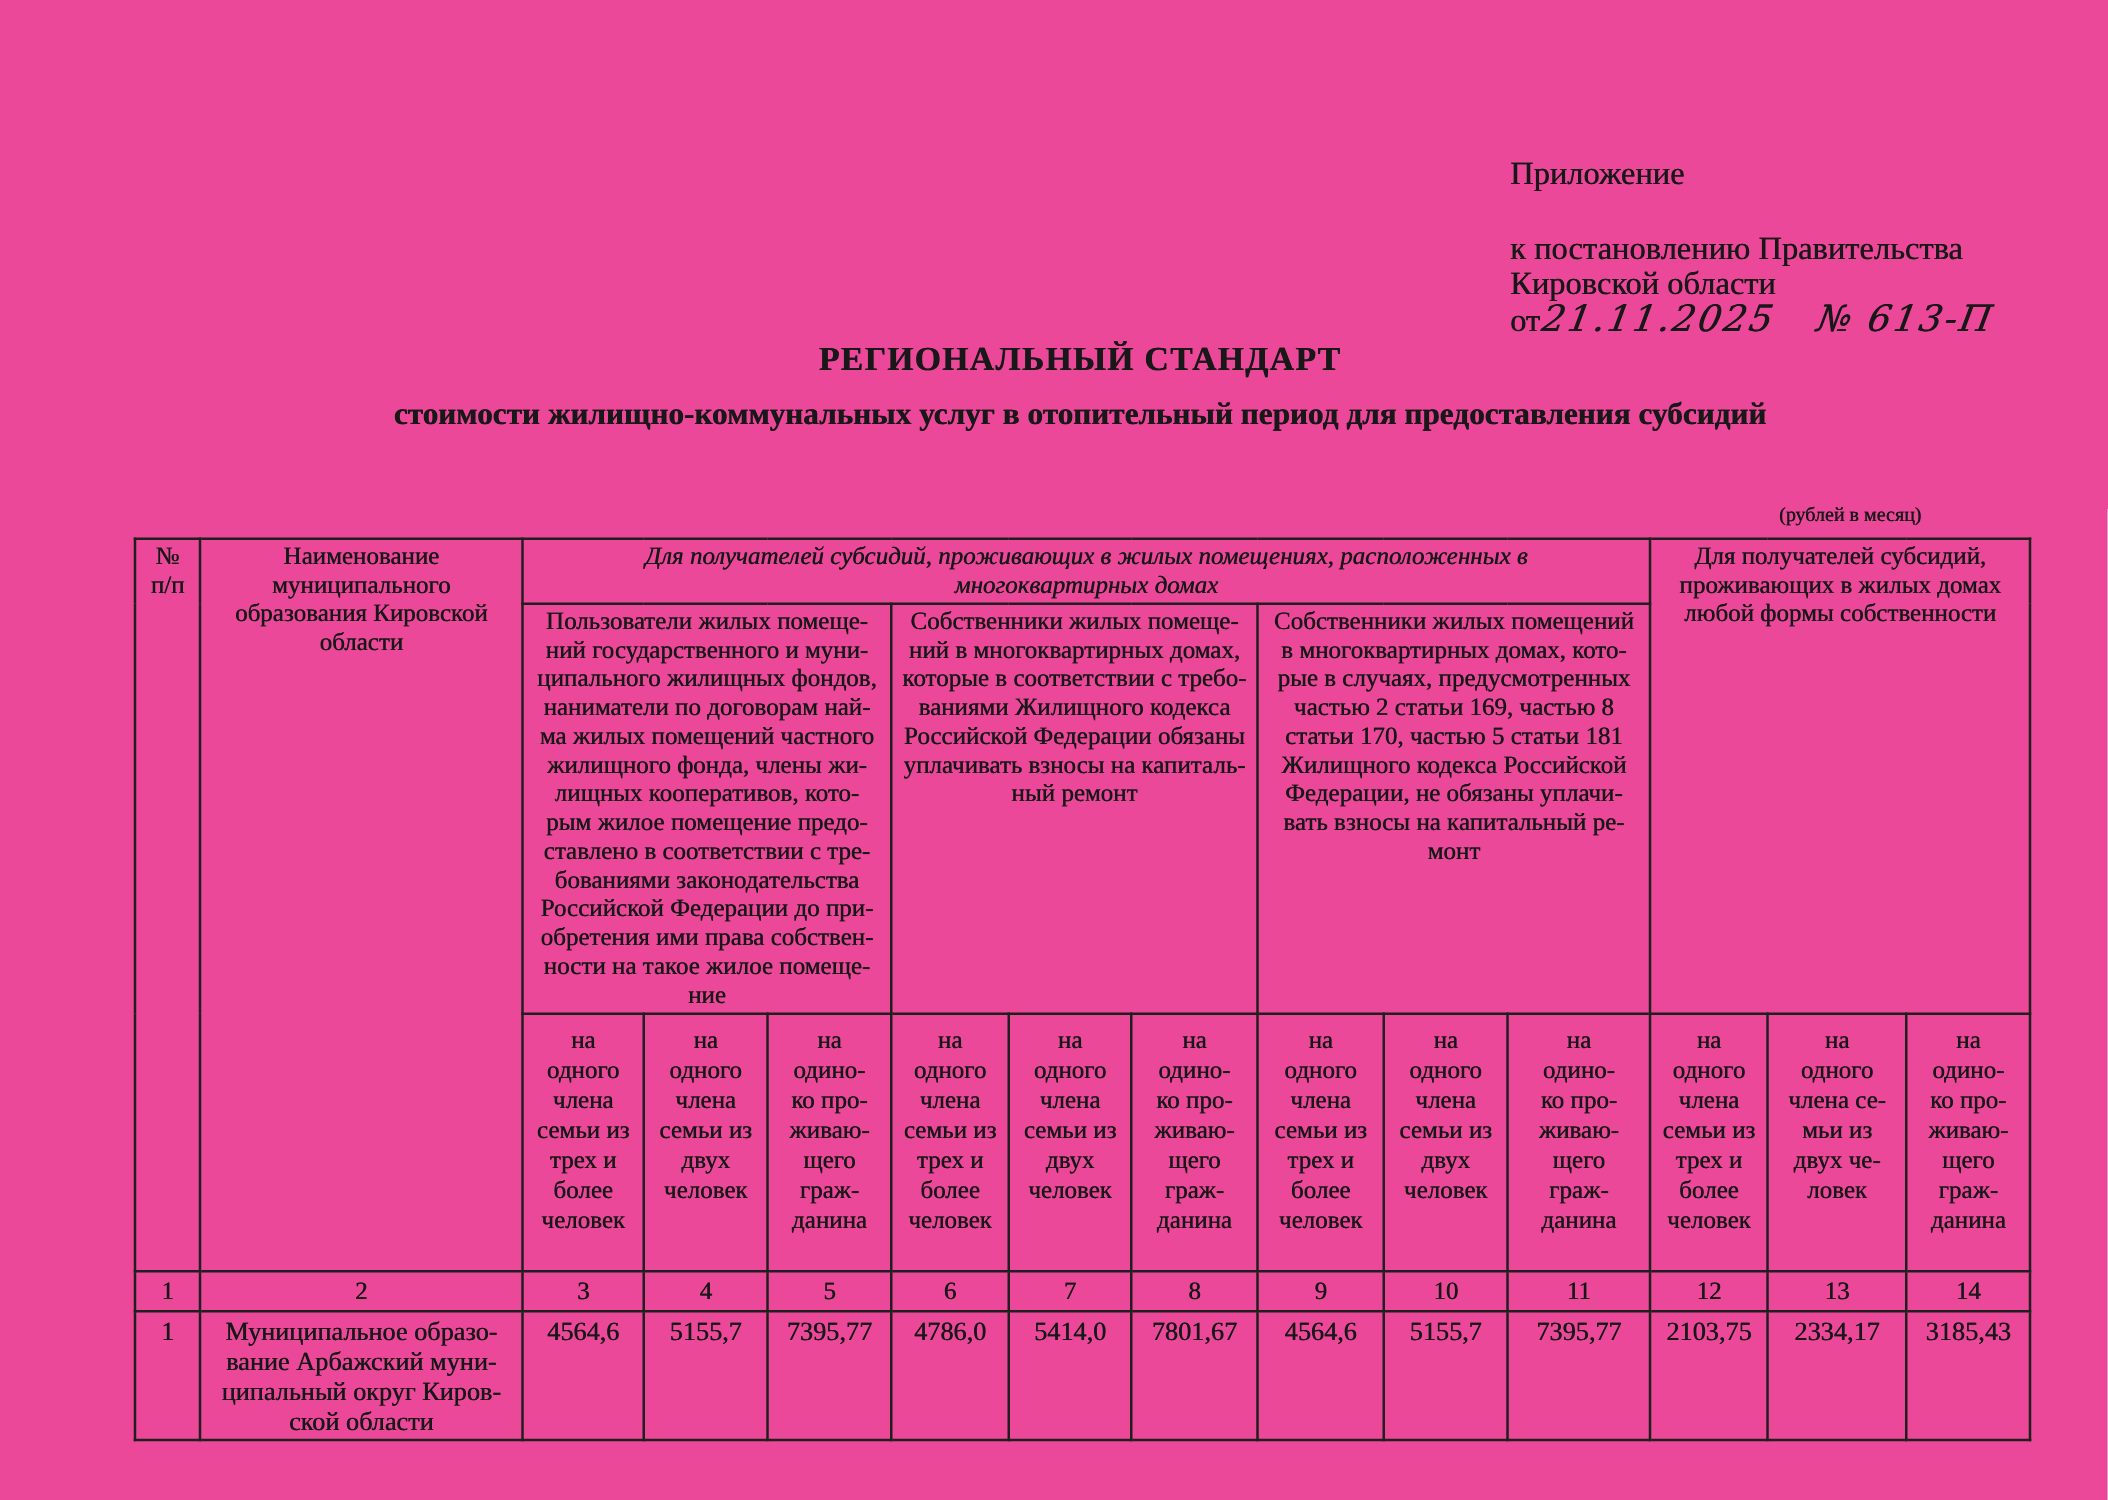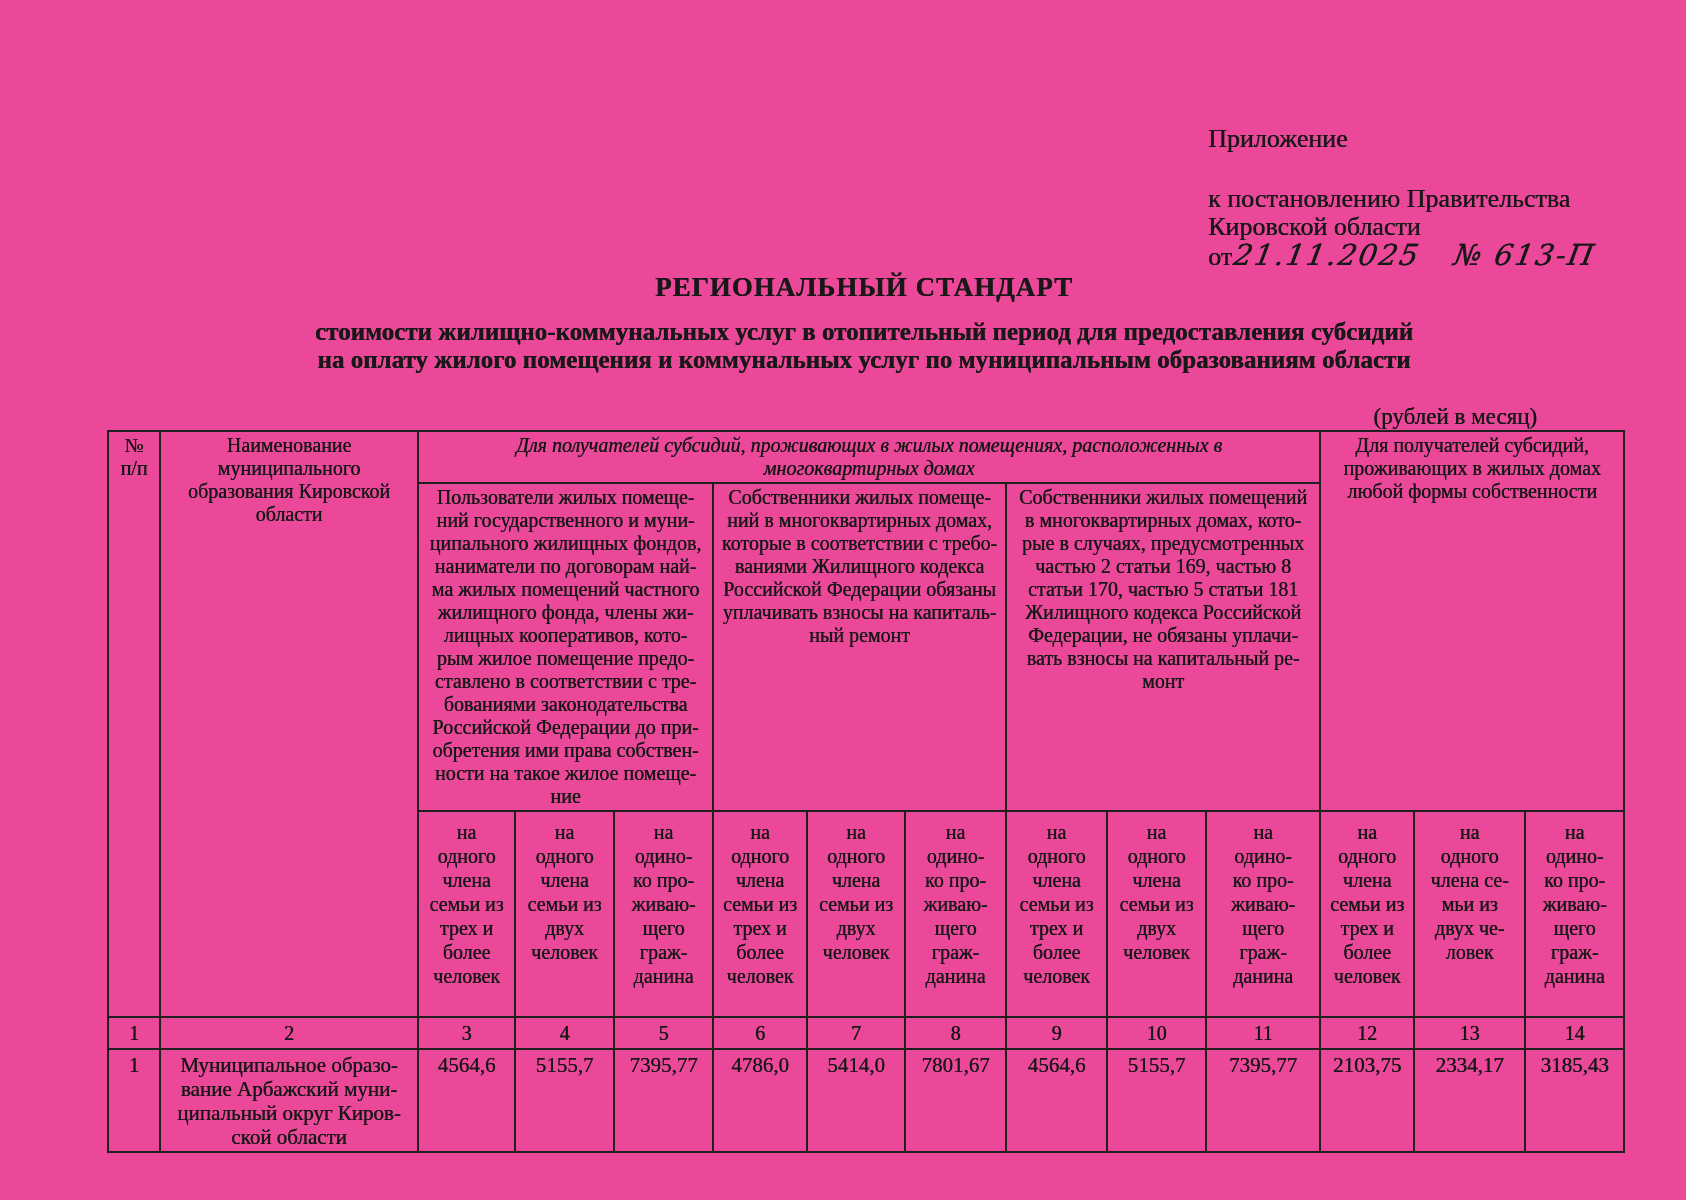--- a/index.html
+++ b/index.html
@@ -25,21 +25,21 @@
     transform:skewX(-10deg);
     margin-left:2px;
   }
   .hw-num { margin-left:34px; }
   
   .title-line { position:absolute; left:106px; width:1516px; text-align:center; font-weight:bold; white-space:nowrap; }
   .title-1 { top:272px; font-size:27px; letter-spacing:1px; }
   .title-2 { top:318px; font-size:25px; }
   .title-3 { top:346px; font-size:25px; }
   
-  .units { position:absolute; left:106px; top:404px; width:1431px; text-align:right; font-size:23px; }
+  .units { position:absolute; left:106px; top:404px; width:1431px; text-align:right; font-size:16px; }
   
   table.std {
     position:absolute; left:107px; top:430px;
     width:1516px; table-layout:fixed; border-collapse:collapse;
   }
   table.std td {
     border:2px solid #1f1f1f;
     padding:2px 3px;
     text-align:center;
     vertical-align:top;
@@ -68,21 +68,20 @@
 
 <div class="page">
 
   <div class="annex-line annex-label">Приложение</div>
   <div class="annex-line annex-l1">к постановлению Правительства</div>
   <div class="annex-line annex-l2">Кировской области</div>
   <div class="annex-line decree"><span>от</span><span class="hw">21.11.2025</span><span class="hw hw-num">№ 613-П</span></div>
 
   <div class="title-line title-1">РЕГИОНАЛЬНЫЙ СТАНДАРТ</div>
   <div class="title-line title-2">стоимости жилищно-коммунальных услуг в отопительный период для предоставления субсидий</div>
-  <div class="title-line title-3">на оплату жилого помещения и коммунальных услуг по муниципальным образованиям области</div>
 
   <div class="units">(рублей в месяц)</div>
 
   <table class="std">
     <colgroup>
       <col style="width:52px">
         <col style="width:258px">
       <col style="width:97px">
         <col style="width:99px">
         <col style="width:99px">

